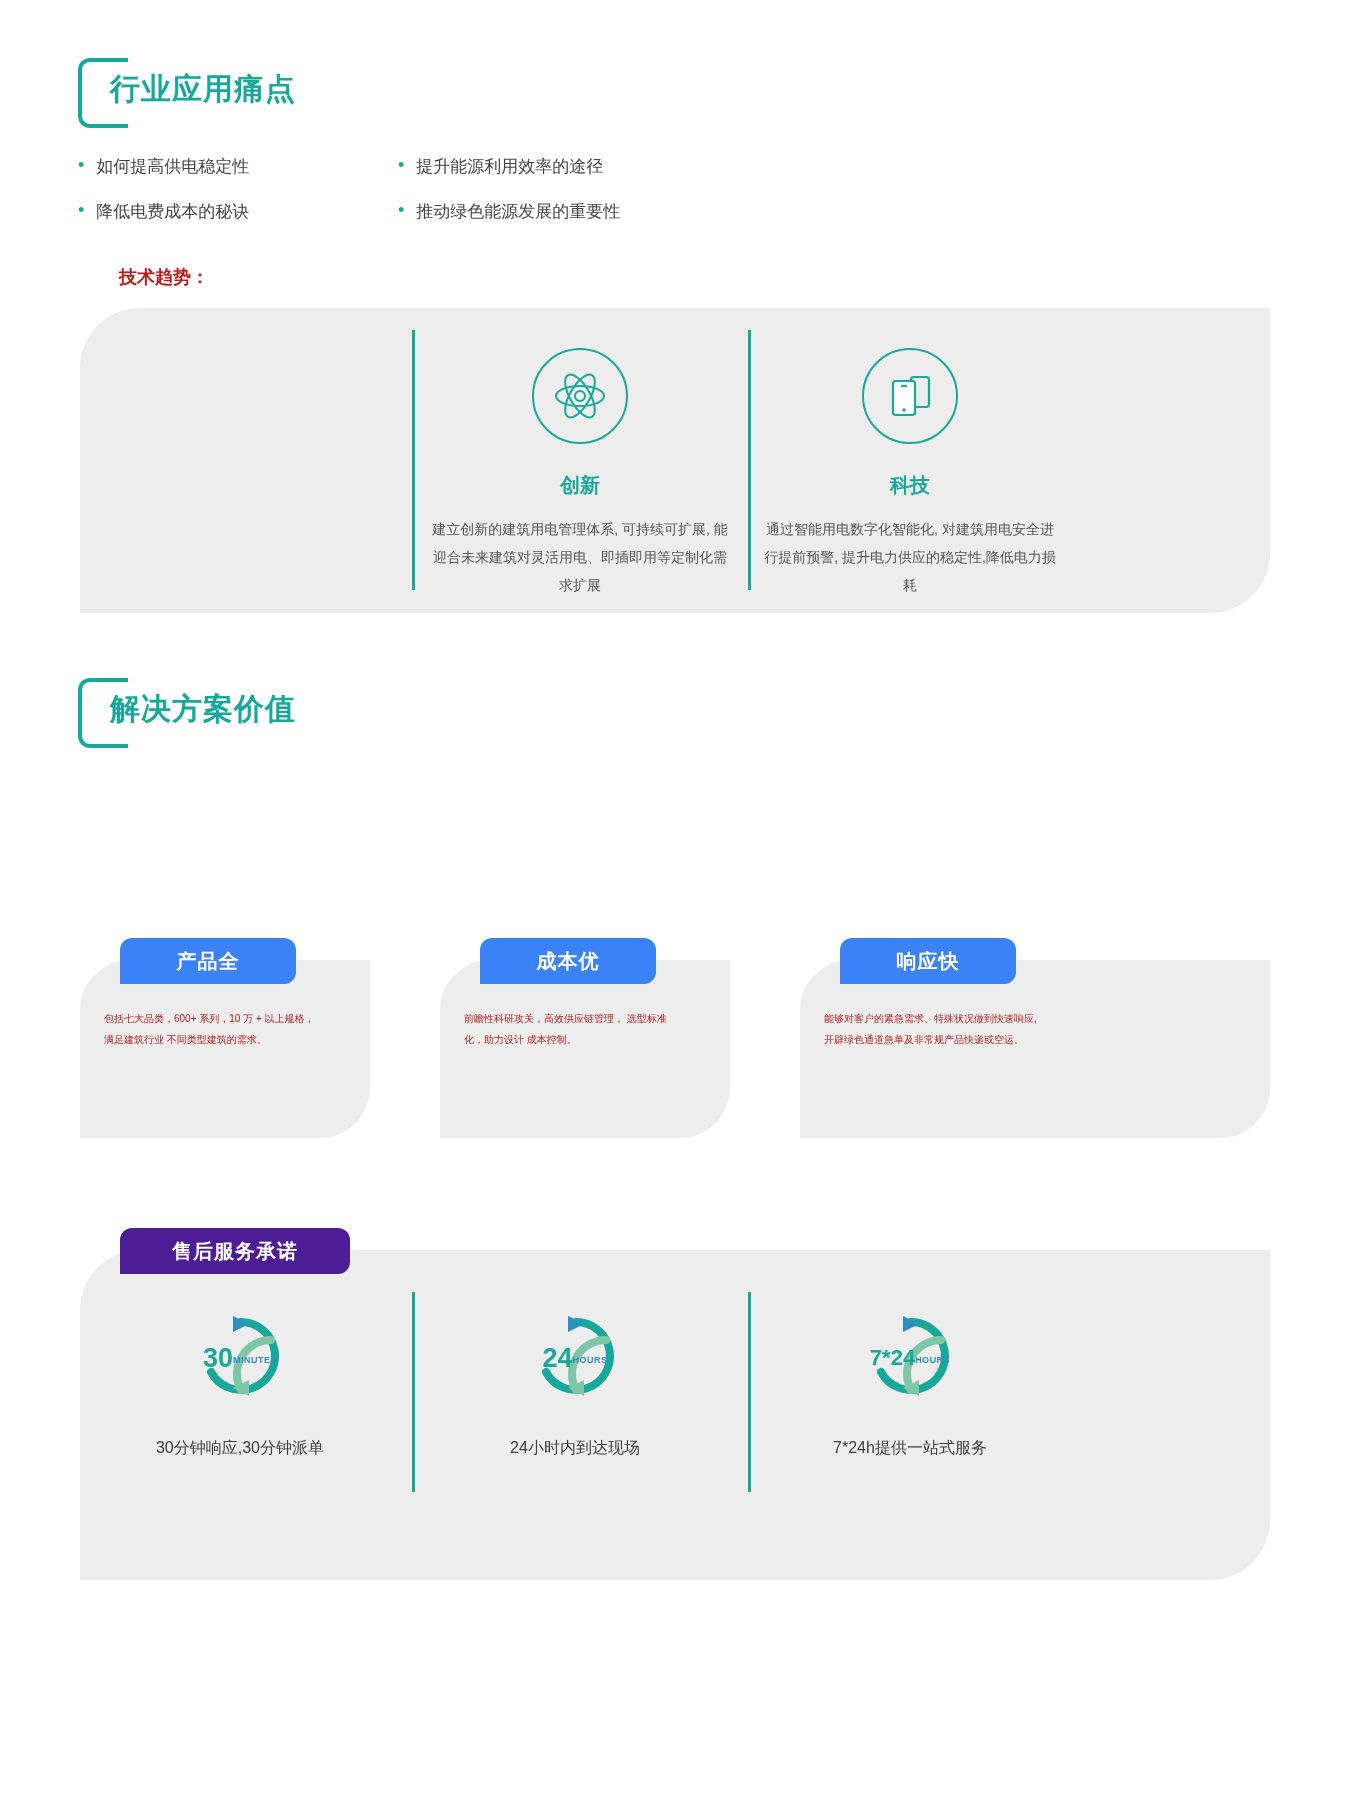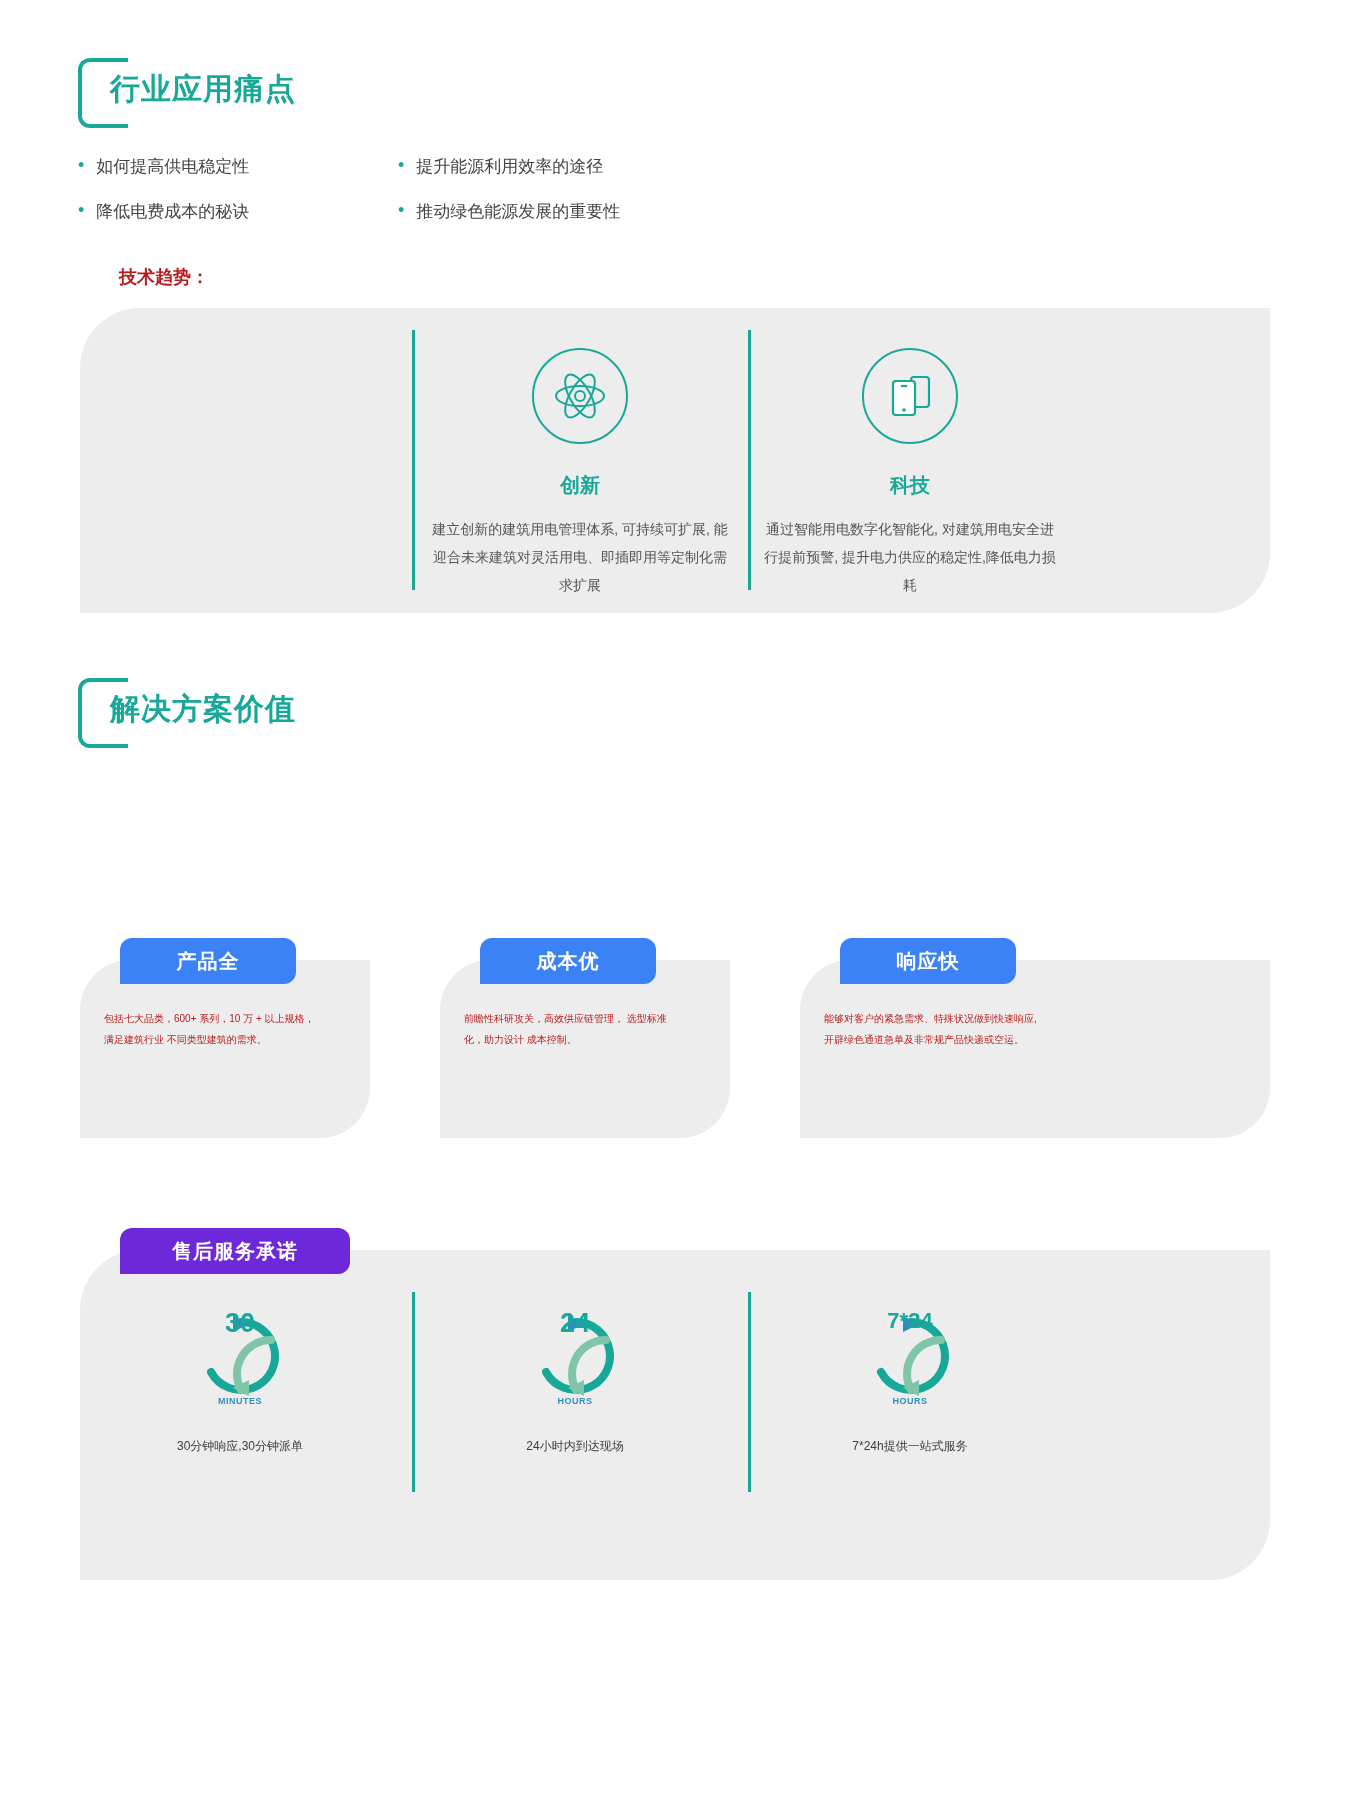--- a/index.html
+++ b/index.html
@@ -192,49 +192,49 @@
     font-size: 10px;
     line-height: 2.1;
     color: #b91c1c;
   }
 
   
   .as-tag {
     position: absolute;
     left: 120px; top: 1228px;
     width: 230px; height: 46px;
-    background: #6d28d9;
+    background: #4c1d95;
     color: #fff;
     font-size: 20px; font-weight: bold;
     display: flex; align-items: center; justify-content: center;
     border-radius: 12px 12px 12px 0;
     z-index: 4;
     letter-spacing: 1px;
   }
   .as-col {
     position: absolute;
     width: 300px;
     text-align: center;
   }
   .as-caption {
-    font-size: 12px;
+    font-size: 16px;
     color: #3d3d3d;
     margin-top: 32px;
   }
   .badge-wrap { position: relative; width: 110px; height: 96px; margin: 0 auto; }
   .badge-main {
     position: absolute;
     left: 14px; top: 4px;
     width: 84px; height: 84px;
   }
   .badge-text {
     position: absolute;
     left: 0; top: 0; width: 110px; height: 96px;
-    display: flex; flex-direction: column;
-    align-items: center; justify-content: space-between;
+    display: flex; flex-direction: row;
+    align-items: center; justify-content: center;
     pointer-events: none;
   }
   .badge-big { font-size: 27px; font-weight: bold; color: #18a899; line-height: 1; }
   .badge-big.small { font-size: 22px; }
   .badge-sub { font-size: 9px; font-weight: bold; color: #2d8fbf; letter-spacing: 0.5px; margin-top: 3px; }
 </style>
 </head>
 <body>
 
 <div class="page">

